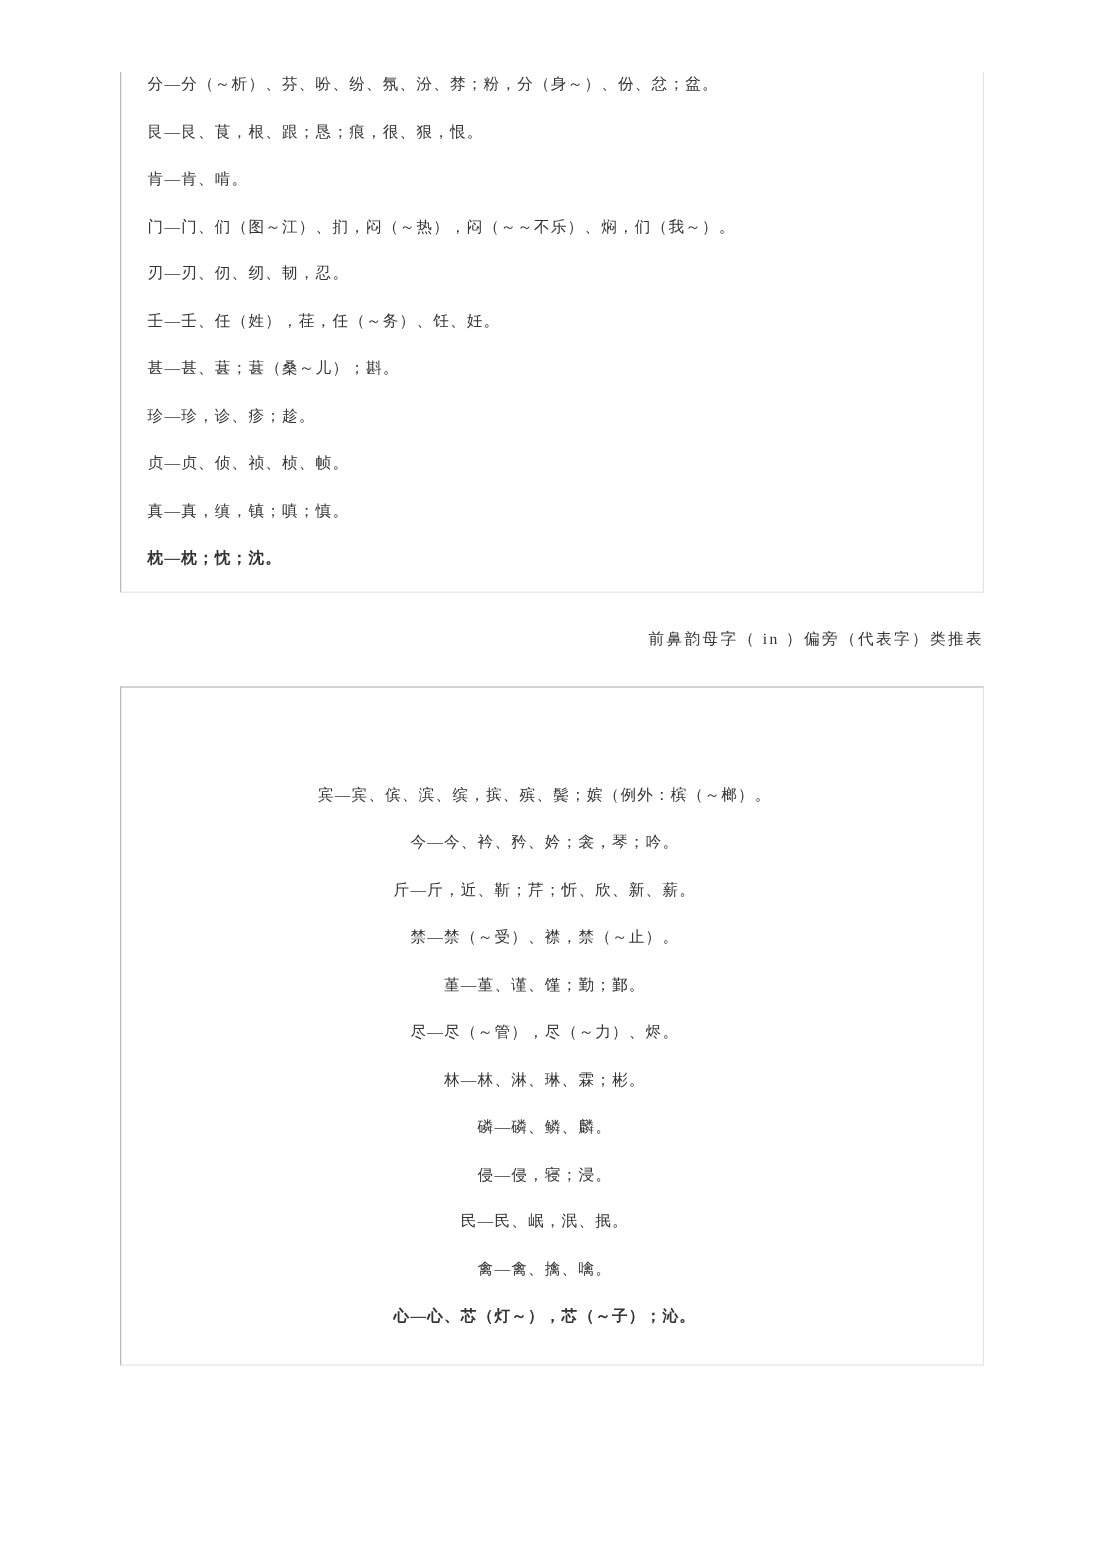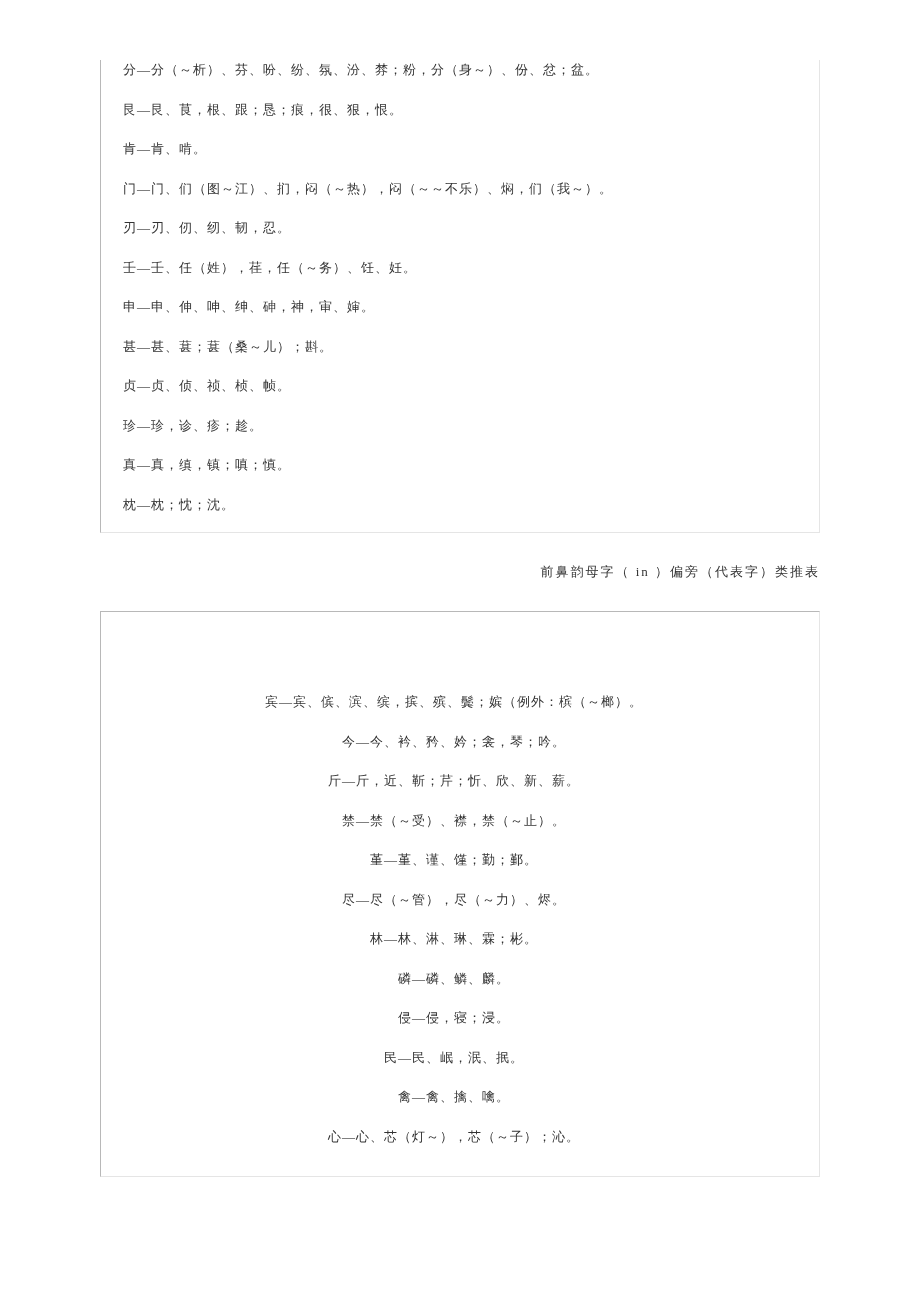--- a/index.html
+++ b/index.html
@@ -26,20 +26,21 @@
     border-top: none;
     padding-top: 0;
   }
   .entry {
     line-height: 1.5;
     margin: 0 0 20px 0;
     letter-spacing: 1px;
   }
   .entry:last-child {
     margin-bottom: 0;
+    font-weight: bold;
   }
   .section-title {
     text-align: right;
     font-size: 13px;
     letter-spacing: 2px;
     margin: 30px 0 30px 0;
   }
   .box.second {
     padding-top: 80px;
     padding-bottom: 30px;
@@ -51,24 +52,23 @@
 
 <div class="page">
 
   <div class="box top">
     <p class="entry">分—分（～析）、芬、吩、纷、氛、汾、棼；粉，分（身～）、份、忿；盆。</p>
     <p class="entry">艮—艮、茛，根、跟；恳；痕，很、狠，恨。</p>
     <p class="entry">肯—肯、啃。</p>
     <p class="entry">门—门、们（图～江）、扪，闷（～热），闷（～～不乐）、焖，们（我～）。</p>
     <p class="entry">刃—刃、仞、纫、韧，忍。</p>
     <p class="entry">壬—壬、任（姓），荏，任（～务）、饪、妊。</p>
-    <p class="entry">申—申、伸、呻、绅、砷，神，审、婶。</p>
     <p class="entry">甚—甚、葚；葚（桑～儿）；斟。</p>
+    <p class="entry">珍—珍，诊、疹；趁。</p>
     <p class="entry">贞—贞、侦、祯、桢、帧。</p>
-    <p class="entry">珍—珍，诊、疹；趁。</p>
     <p class="entry">真—真，缜，镇；嗔；慎。</p>
     <p class="entry">枕—枕；忱；沈。</p>
   </div>
 
   <div class="section-title">前鼻韵母字（ in ）偏旁（代表字）类推表</div>
 
   <div class="box second">
     <p class="entry">宾—宾、傧、滨、缤，摈、殡、鬓；嫔（例外：槟（～榔）。</p>
     <p class="entry">今—今、衿、矜、妗；衾，琴；吟。</p>
     <p class="entry">斤—斤，近、靳；芹；忻、欣、新、薪。</p>

